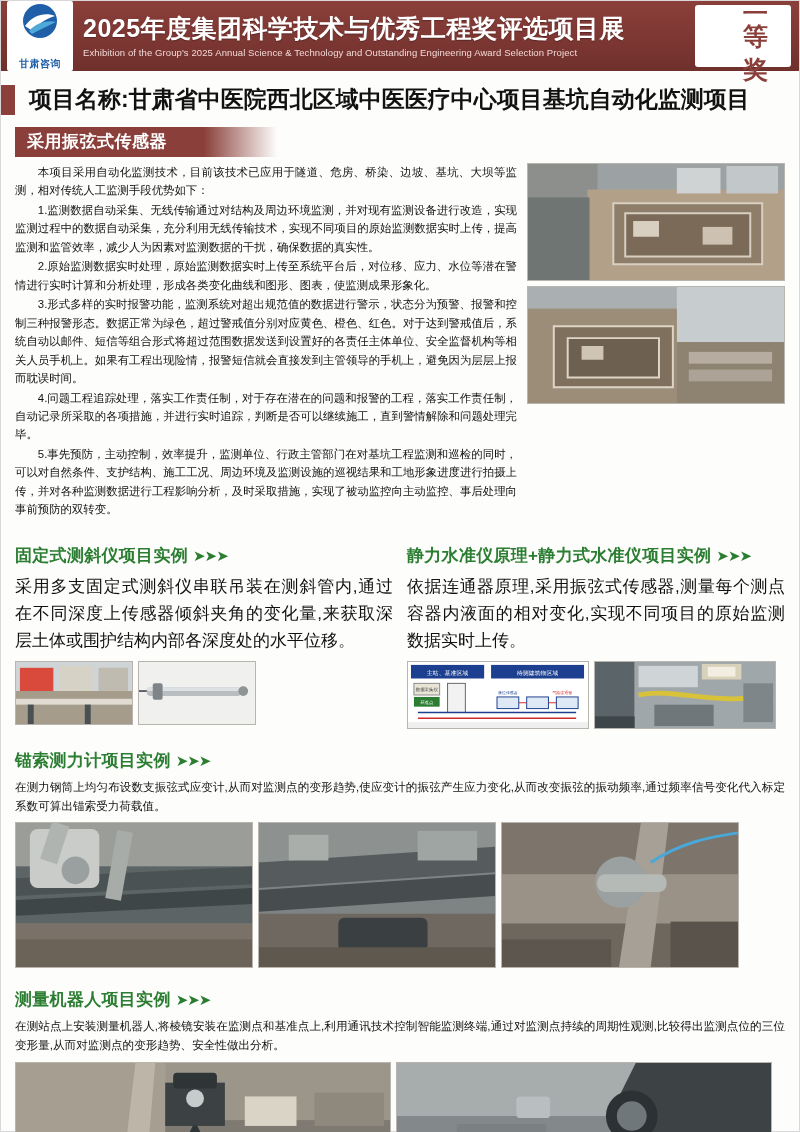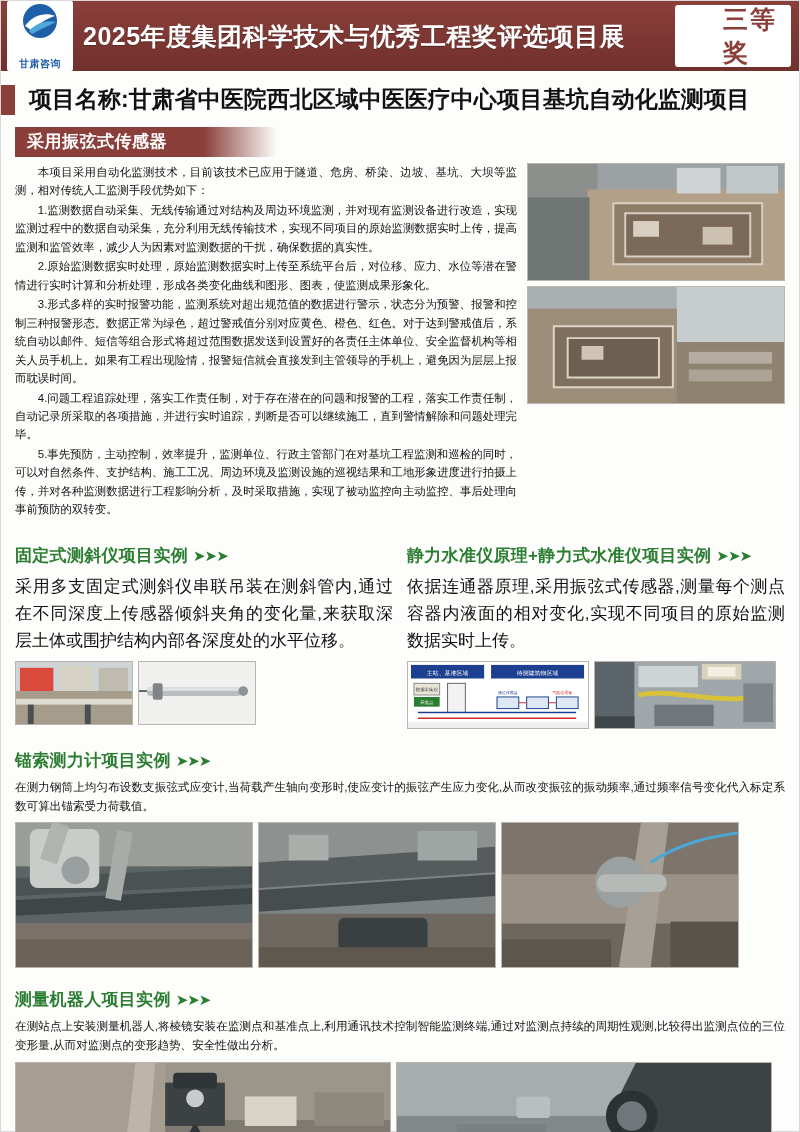--- a/index.html
+++ b/index.html
@@ -55,21 +55,21 @@
     white-space: nowrap;
   }
   .head-en {
     color: #f2d9d6;
     font-size: 9.5px;
     margin-top: 5px;
     letter-spacing: .1px;
     white-space: nowrap;
   }
   .award-box {
-    width: 116px; height: 62px;
+    width: 96px; height: 62px;
     background: #ffffff;
     border-radius: 3px;
     display: flex; align-items: center; justify-content: center;
     margin-left: 10px;
     flex: none;
     padding-left: 48px;
   }
   .award-text {
     color: #8a3f3a;
     font-size: 25px;
@@ -193,20 +193,21 @@
     <div class="logo-box">
       <svg class="logo-mark" viewBox="0 0 46 40">
         <circle cx="23" cy="19" r="17" fill="#1f5fa8"></circle>
         <path d="M8 24 C16 12, 30 10, 38 14 C30 16, 22 22, 14 28 Z" fill="#ffffff"></path>
         <path d="M12 29 C20 20, 32 18, 39 20 C31 24, 22 28, 15 32 Z" fill="#4ea8d8"></path>
       </svg>
       <div class="logo-text">甘肃咨询</div>
     </div>
     <div class="head-titles">
       <div class="head-cn">2025年度集团科学技术与优秀工程奖评选项目展</div>
+      <div class="head-en">Exhibition of the Group's 2025 Annual Science &amp; Technology and Outstanding Engineering Award Selection Project</div>
     </div>
     <div class="award-box">
       <span class="award-text">三等奖</span>
     </div>
   </div>
 
   <div class="project-title-row">
     <div class="title-bar"></div>
     <div class="project-title">项目名称:甘肃省中医院西北区域中医医疗中心项目基坑自动化监测项目</div>
   </div>
@@ -354,21 +355,21 @@
             </svg>
           </div>
         </div>
       </div>
     </div>
 
     <div class="sub-head">
       <span class="txt">锚索测力计项目实例</span>
       <span class="arrows">➤➤➤</span>
     </div>
-    <div class="full-para">在测力钢筒上均匀布设数支振弦式应变计,当荷载产生轴向变形时,使应变计的振弦产生应力变化,从而改变振弦的振动频率,通过频率信号变化代入标定系数可算出锚索受力荷载值。</div>
+    <div class="full-para">在测力钢筒上均匀布设数支振弦式应变计,从而对监测点的变形趋势,使应变计的振弦产生应力变化,从而改变振弦的振动频率,通过频率信号变化代入标定系数可算出锚索受力荷载值。</div>
     <div class="img-row">
       <div class="ph" style="width:238px;height:146px">
         <svg class="svgfill" viewBox="0 0 238 146" preserveAspectRatio="none">
           <rect width="238" height="146" fill="#8a8f8e"></rect>
           <rect x="0" y="0" width="238" height="44" fill="#9b9d98"></rect>
           <rect x="0" y="44" width="238" height="58" fill="#5d6466"></rect>
           <rect x="0" y="102" width="238" height="44" fill="#7a7168"></rect>
           <path d="M0 56 L238 44 L238 62 L0 74 Z" fill="#4b5254"></path>
           <path d="M0 78 L238 66 L238 82 L0 94 Z" fill="#3f4648"></path>
           <rect x="14" y="6" width="70" height="60" rx="8" fill="#c9ccc8"></rect>

